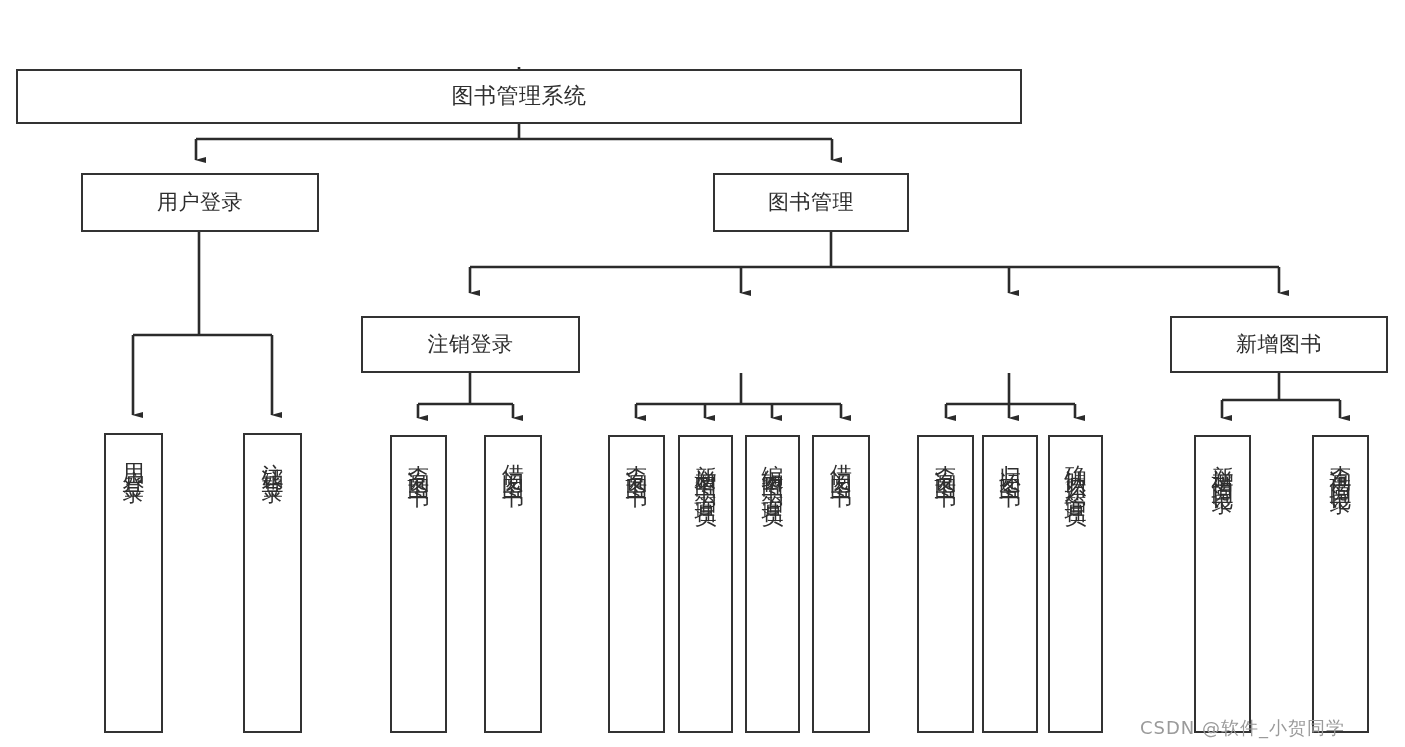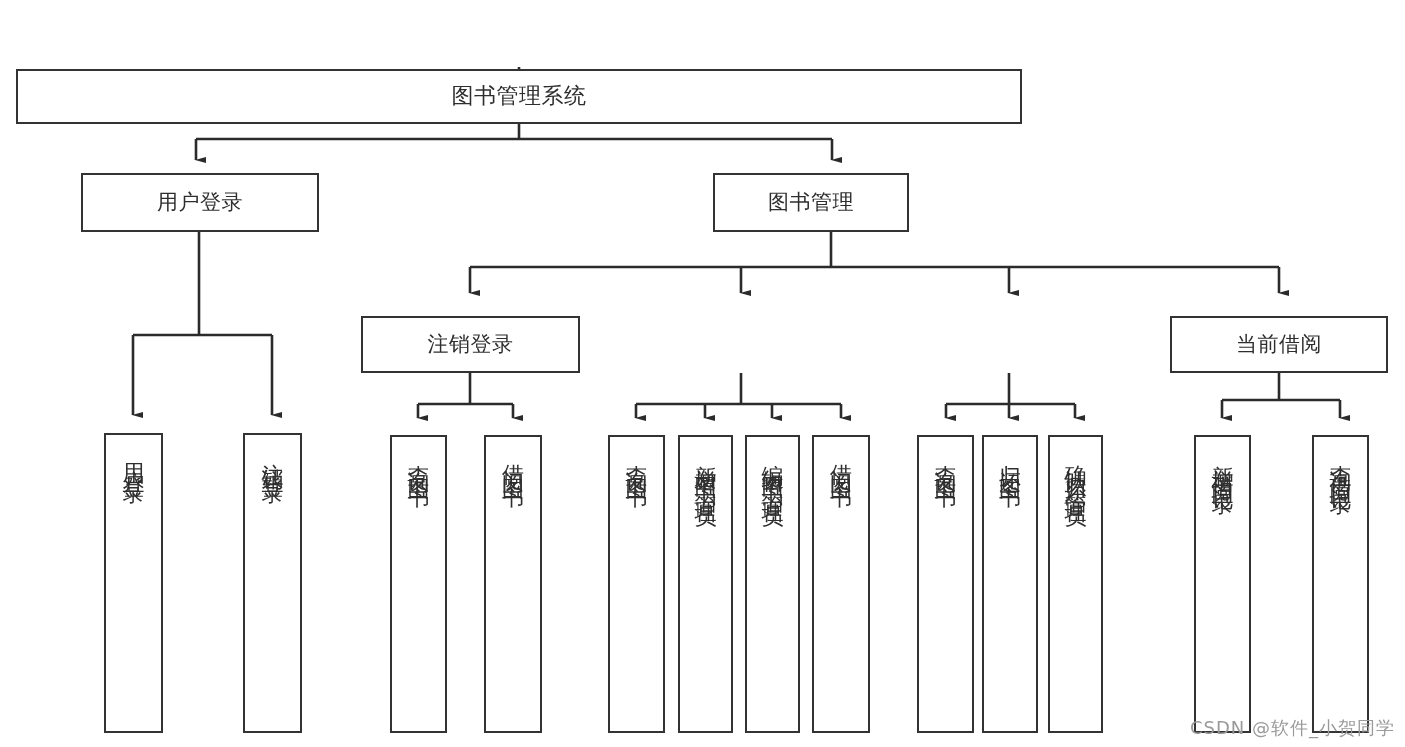--- a/index.html
+++ b/index.html
@@ -140,21 +140,21 @@
     <span class="lbl">图书管理</span>
   </div>
 
   <div class="node h" style="left:361px; top:316px; width:219px; height:57px;">
     <span class="lbl">注销登录</span>
   </div>
 
 
 
   <div class="node h" style="left:1170px; top:316px; width:218px; height:57px;">
-    <span class="lbl">当前借阅</span>
+    <span class="lbl">新增图书</span>
   </div>
 
   <div class="node v" style="left:104px; top:433px; width:59px; height:300px;">
     <span class="lbl">用户登录</span>
   </div>
 
   <div class="node v" style="left:243px; top:433px; width:59px; height:300px;">
     <span class="lbl">注销登录</span>
   </div>
 
@@ -195,15 +195,15 @@
   </div>
 
   <div class="node v tall" style="left:1194px; top:435px; width:57px; height:298px;">
     <span class="lbl">新增借阅记录</span>
   </div>
 
   <div class="node v tall" style="left:1312px; top:435px; width:57px; height:298px;">
     <span class="lbl">查询借阅记录</span>
   </div>
 
-  <div class="watermark" style="left:1190px; top:716px;">CSDN @软件_小贺同学</div>
+  <div class="watermark" style="left:1140px; top:716px;">CSDN @软件_小贺同学</div>
 
 </div>
 
 </body></html>

